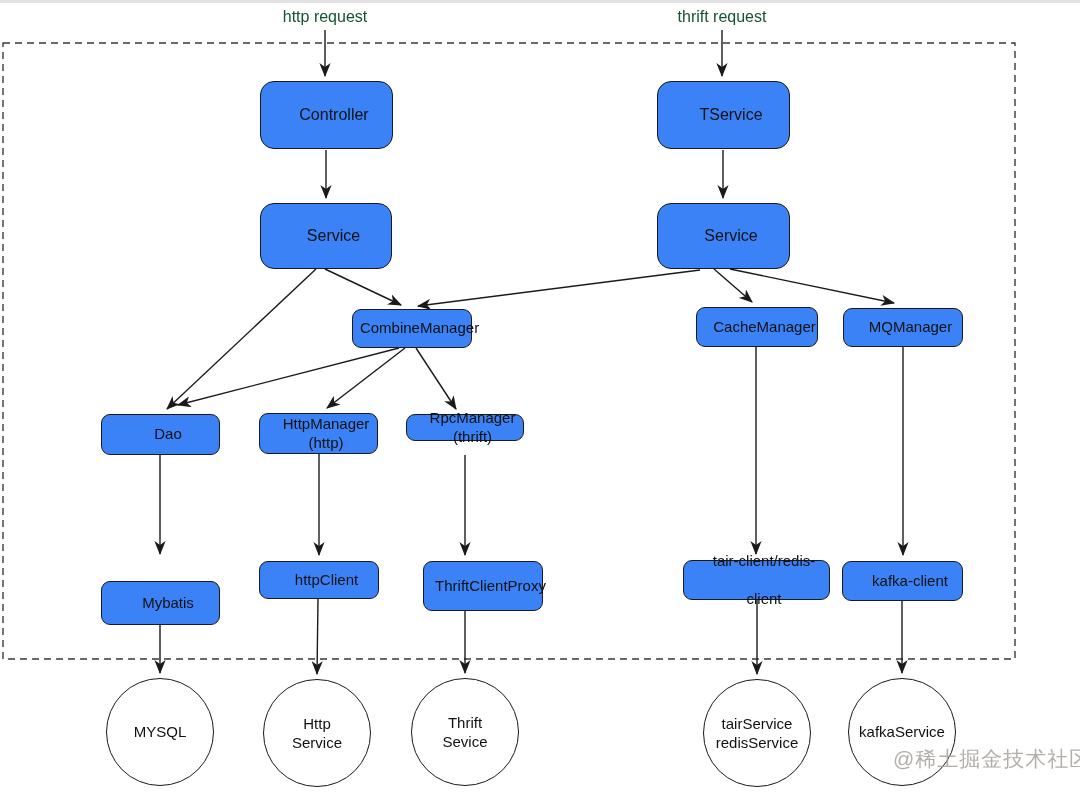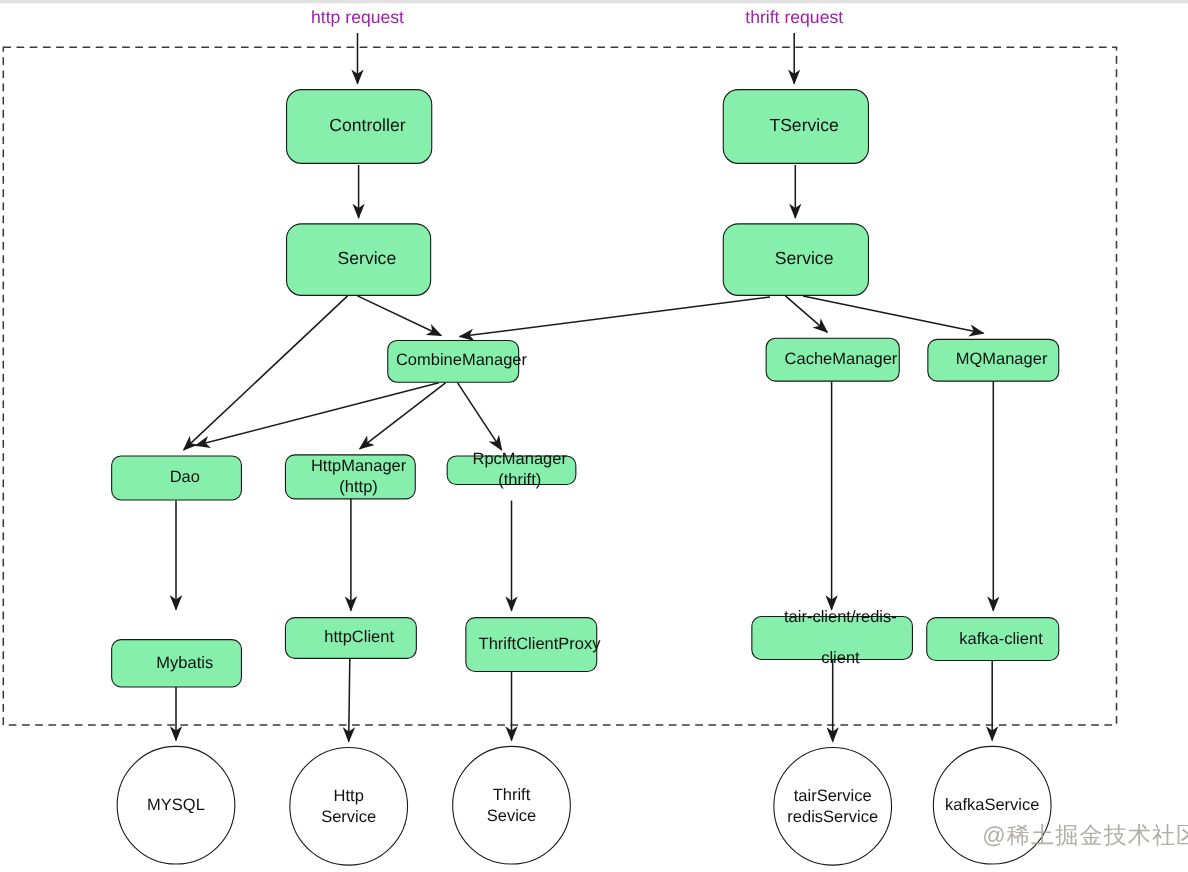--- a/index.html
+++ b/index.html
@@ -15,27 +15,27 @@
   .top-strip {
     position: absolute; left: 0; top: 0; width: 1080px; height: 3px;
     background: #e2e2e2;
   }
   .edges-svg { position: absolute; left: 0; top: 0; pointer-events: none; }
   .entry-label {
     position: absolute;
     transform: translateX(-50%);
     font-size: 16px;
     white-space: nowrap;
-    color: #a21caf;
+    color: #14532d;
   }
   .box {
     position: absolute;
     box-sizing: border-box;
     border: 1.6px solid #1a1a1a;
-    background: #86efac;
+    background: #3b82f6;
     border-radius: 9px;
     display: flex;
     flex-direction: column;
     align-items: center;
     justify-content: center;
     text-align: center;
     font-size: 15px;
     line-height: 1.22;
     white-space: nowrap;
     padding-left: 15px;

